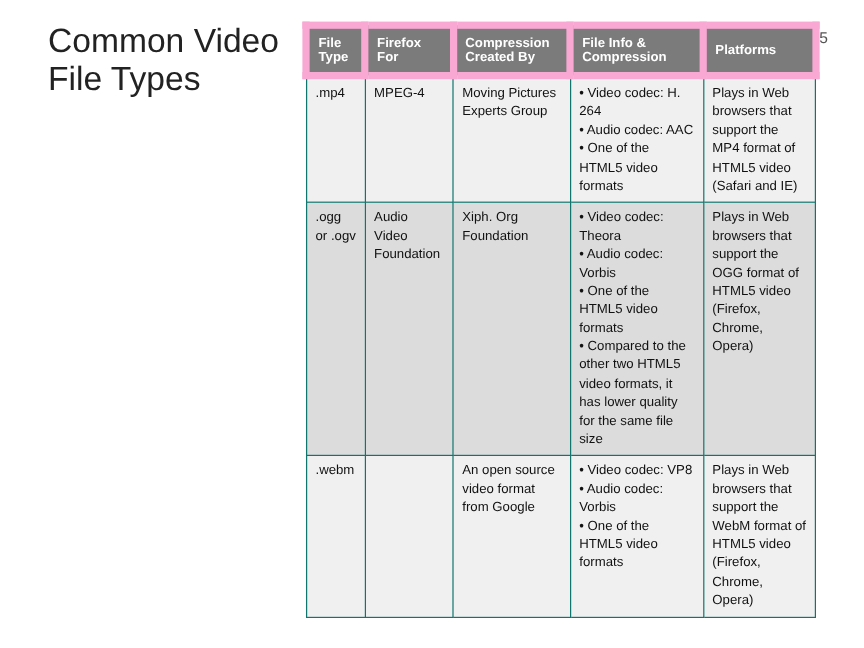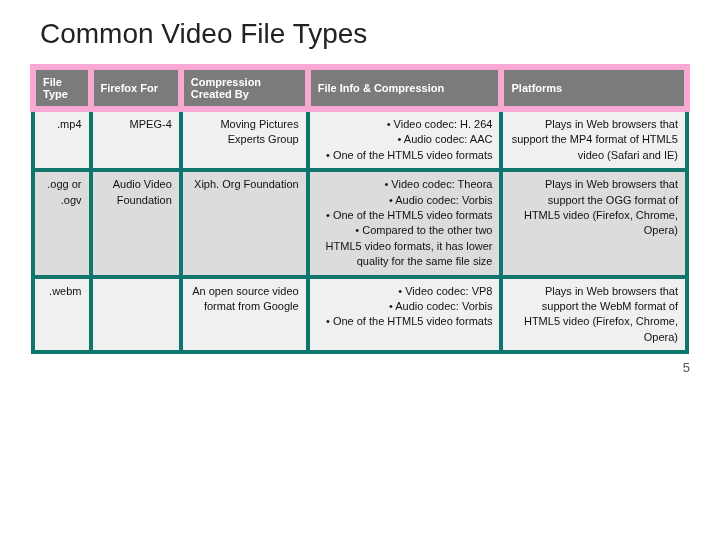--- a/index.html
+++ b/index.html
@@ -8,21 +8,21 @@
       height: 540px;
       background: #fff;
       font-family: Arial, sans-serif;
       overflow: hidden;
     }
     .page {
       width: 720px;
       height: 484px;
       padding: 18px 30px 24px 30px;
       display: flex;
-      flex-direction: column;
+      flex-direction: row;
     }
     .title {
       font-size: 28px;
       font-weight: 400;
       color: #222;
       margin-bottom: 14px;
       margin-left: 10px;
     }
     table {
       width: 100%;
@@ -31,26 +31,25 @@
     }
     thead tr th {
       background: #7b7b7b;
       color: #fff;
       font-weight: bold;
       padding: 6px 7px;
       text-align: left;
       border: 6px solid #f9a8d4;
     }
     tbody tr td {
-      border: 4px solid #0f766e;
+      border: 1px solid #0f766e;
       padding: 5px 7px;
       vertical-align: top;
       color: #111;
       line-height: 1.4;
-      text-align: right;
     }
     tbody tr:nth-child(odd) td {
       background: #f0f0f0;
     }
     tbody tr:nth-child(even) td {
       background: #dcdcdc;
     }
     .page-num {
       text-align: right;
       font-size: 13px;

